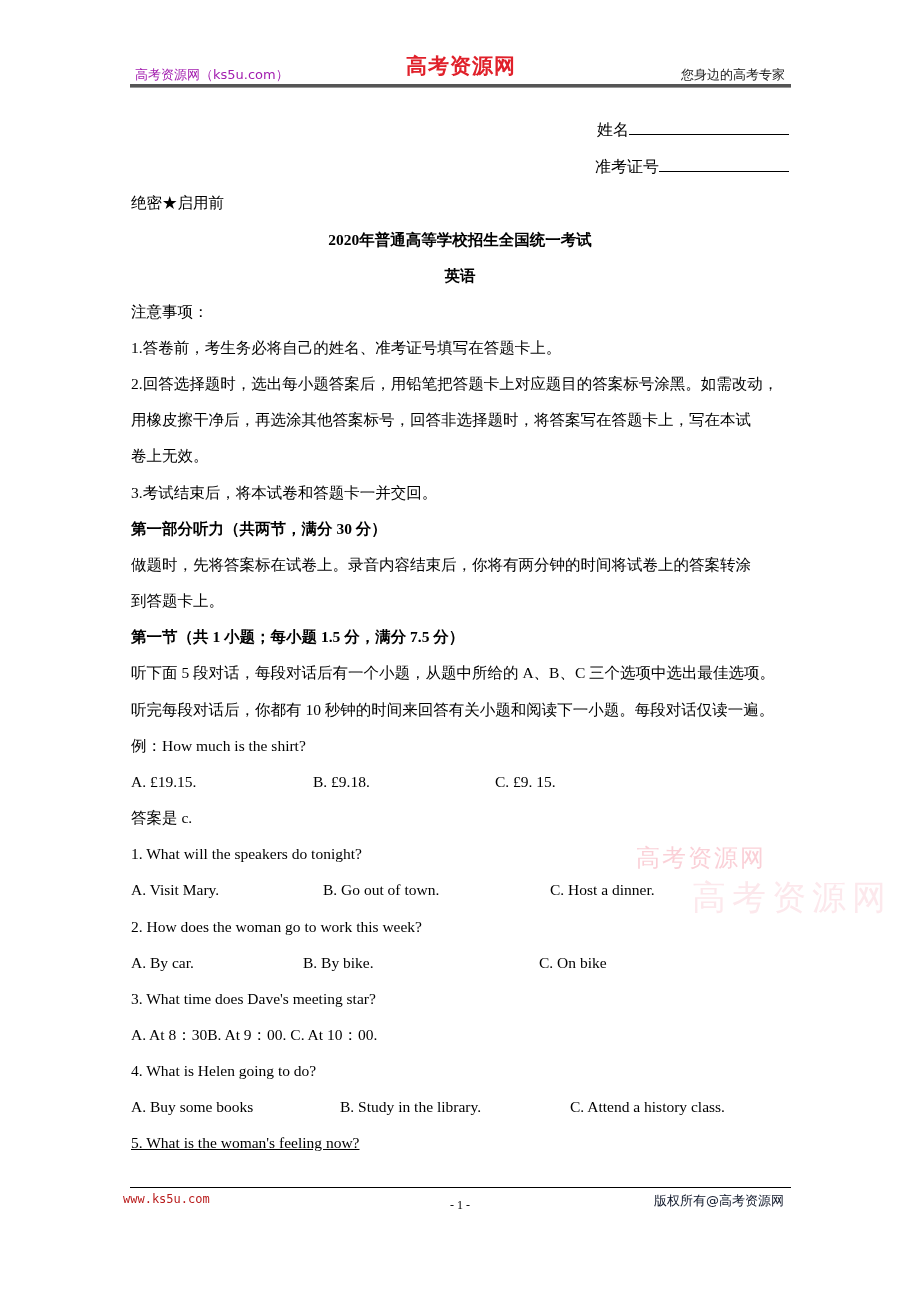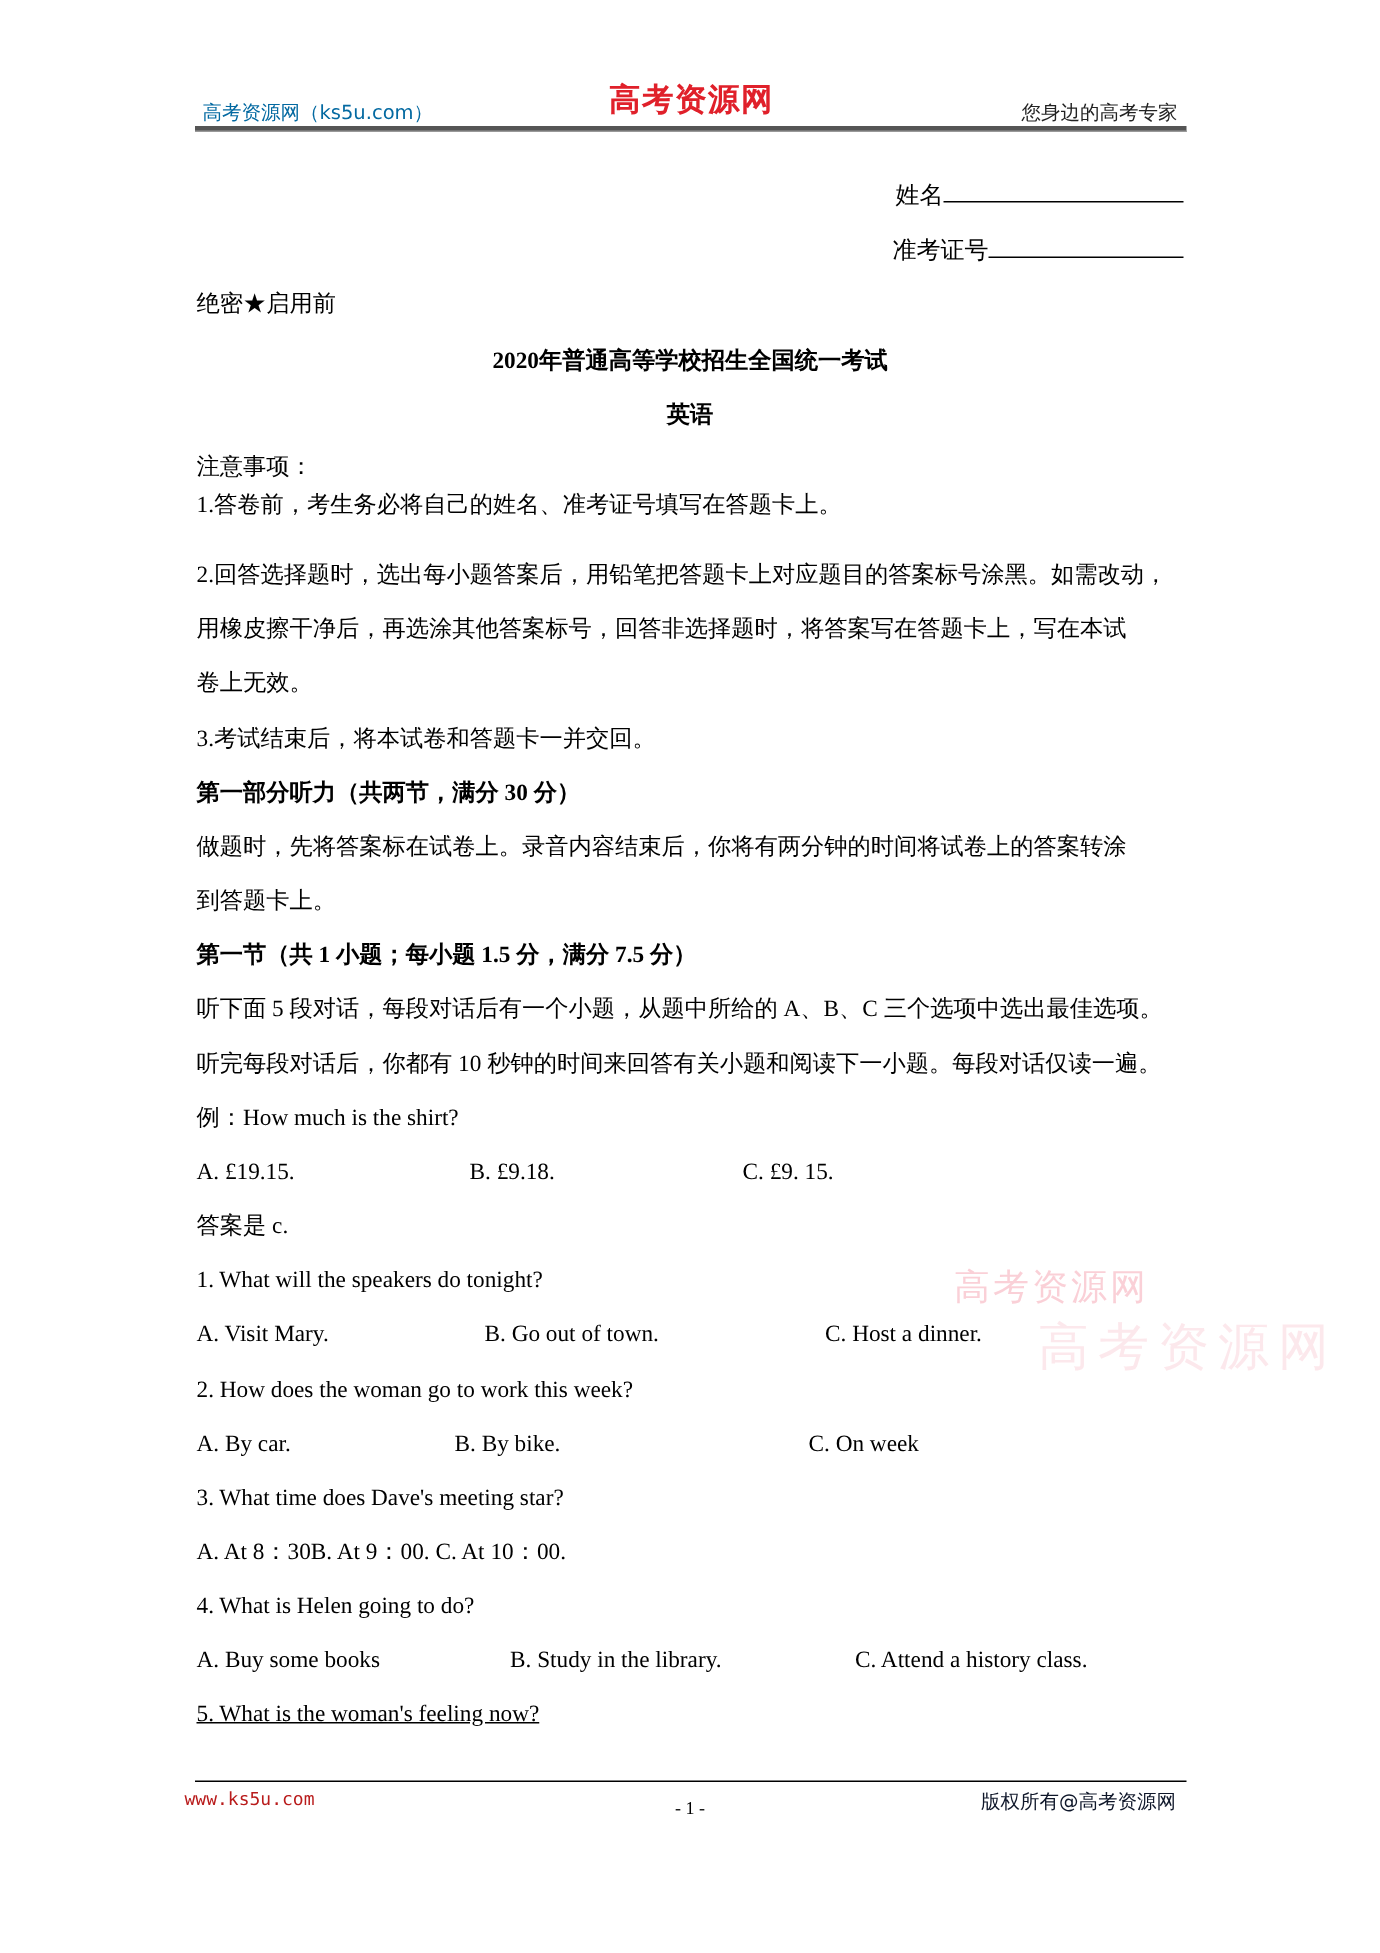--- a/index.html
+++ b/index.html
@@ -1,19 +1,19 @@
 <!DOCTYPE html>
 <html><head>
 <meta charset="utf-8">
 <style>
   html, body { margin: 0; padding: 0; background: #ffffff; }
   body { width: 920px; height: 1302px; position: relative; overflow: hidden;
          font-family: "Liberation Serif", "DejaVu Serif", serif; color: #000; }
   .abs { position: absolute; }
-  .hdr-left { left: 135px; top: 66px; font-size: 13px; color: #0369a1; font-family: "DejaVu Sans", sans-serif; }
+  .hdr-left { left: 135px; top: 66px; font-size: 13px; color: #a21caf; font-family: "DejaVu Sans", sans-serif; }
   .hdr-logo { left: 406px; top: 52px; font-size: 21px; color: #e0202a; font-weight: bold; letter-spacing: 1px; font-family: "DejaVu Serif", serif; }
   .hdr-right { right: 135px; top: 66px; font-size: 13px; color: #222; font-family: "DejaVu Sans", sans-serif; }
   .hdr-rule { left: 130px; top: 84px; width: 661px; height: 3px; background: #555; border-bottom: 1px solid #999; }
   .line { left: 131px; font-size: 15.5px; line-height: 20px; white-space: nowrap; }
   .field-row { right: 131px; font-size: 16px; white-space: nowrap; text-align: center; }
   .blank { display: inline-block; border-bottom: 1px solid #000; height: 14px; vertical-align: baseline; }
   .bold { font-weight: bold; }
   .center { left: 0; width: 920px; text-align: center; }
   .opt { position: absolute; white-space: nowrap; }
   .wm1 { left: 636px; top: 842px; font-size: 24px; color: rgba(240,120,140,0.35); letter-spacing: 2px; font-family: "DejaVu Serif", serif; }
@@ -36,21 +36,21 @@
 </div>
 <div class="abs field-row" style="top:157px;">
   <span>准考证号</span><span class="blank" style="width:130px;"></span>
 </div>
 
 <div class="abs line" style="top:193px;">绝密★启用前</div>
 <div class="abs center bold" style="top:230px; font-size:15.5px;">2020年普通高等学校招生全国统一考试</div>
 <div class="abs center bold" style="top:266px; font-size:15.5px;">英语</div>
 
 <div class="abs line" style="top:302px;">注意事项：</div>
-<div class="abs line" style="top:327px;">1.答卷前，考生务必将自己的姓名、准考证号填写在答题卡上。</div>
+<div class="abs line" style="top:338px;">1.答卷前，考生务必将自己的姓名、准考证号填写在答题卡上。</div>
 <div class="abs line" style="top:374px;">2.回答选择题时，选出每小题答案后，用铅笔把答题卡上对应题目的答案标号涂黑。如需改动，</div>
 <div class="abs line" style="top:410px;">用橡皮擦干净后，再选涂其他答案标号，回答非选择题时，将答案写在答题卡上，写在本试</div>
 <div class="abs line" style="top:446px;">卷上无效。</div>
 <div class="abs line" style="top:483px;">3.考试结束后，将本试卷和答题卡一并交回。</div>
 
 <div class="abs line bold" style="top:519px;">第一部分听力（共两节，满分 30 分）</div>
 <div class="abs line" style="top:555px;">做题时，先将答案标在试卷上。录音内容结束后，你将有两分钟的时间将试卷上的答案转涂</div>
 <div class="abs line" style="top:591px;text-align:right;">到答题卡上。</div>
 <div class="abs line bold" style="top:627px;">第一节（共 1 小题；每小题 1.5 分，满分 7.5 分）</div>
 <div class="abs line" style="top:663px;">听下面 5 段对话，每段对话后有一个小题，从题中所给的 A、B、C 三个选项中选出最佳选项。</div>
@@ -68,21 +68,21 @@
 <div class="abs line" style="top:880px; width:600px;">
   <span class="opt" style="left:0;">A. Visit Mary.</span>
   <span class="opt" style="left:192px;">B. Go out of town.</span>
   <span class="opt" style="left:419px;">C. Host a dinner.</span>
 </div>
 
 <div class="abs line" style="top:917px;">2. How does the woman go to work this week?</div>
 <div class="abs line" style="top:953px; width:600px;">
   <span class="opt" style="left:0;">A. By car.</span>
   <span class="opt" style="left:172px;">B. By bike.</span>
-  <span class="opt" style="left:408px;">C. On week</span>
+  <span class="opt" style="left:408px;">C. On bike</span>
 </div>
 
 <div class="abs line" style="top:989px;">3. What time does Dave's meeting star?</div>
 <div class="abs line" style="top:1025px;">A. At 8：30B. At 9：00. C. At 10：00.</div>
 
 <div class="abs line" style="top:1061px;">4. What is Helen going to do?</div>
 <div class="abs line" style="top:1097px; width:640px;">
   <span class="opt" style="left:0;">A. Buy some books</span>
   <span class="opt" style="left:209px;">B. Study in the library.</span>
   <span class="opt" style="left:439px;">C. Attend a history class.</span>

